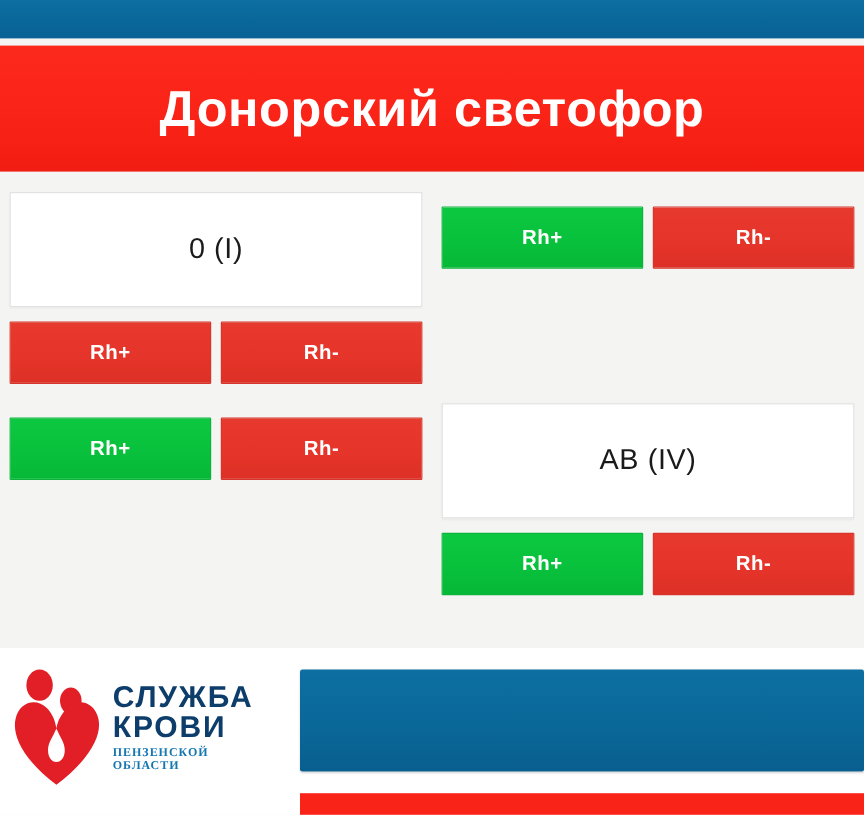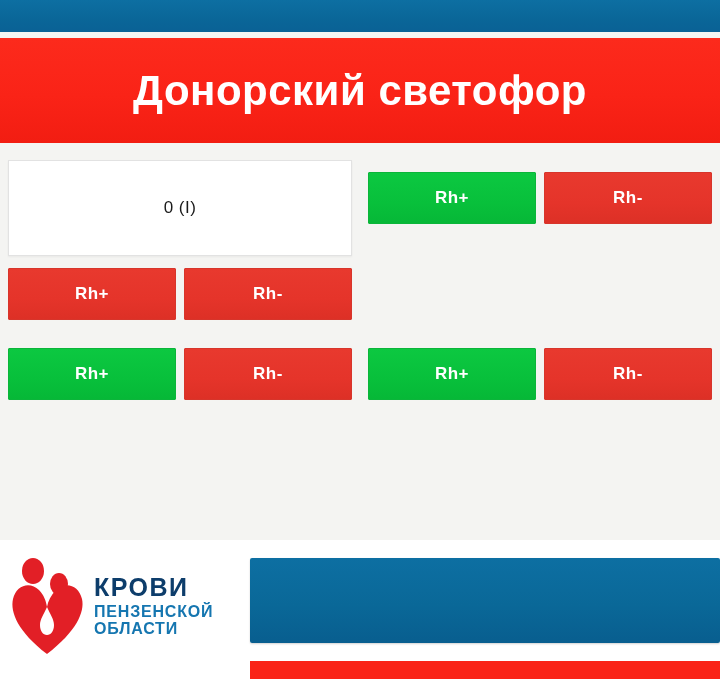--- a/index.html
+++ b/index.html
@@ -75,21 +75,21 @@
     border: 1px solid #e2e2e2;
     box-shadow: 0 1px 2px rgba(0, 0, 0, 0.05);
     height: 96px;
     display: flex;
     align-items: center;
     justify-content: center;
     box-sizing: border-box;
   }
   .type-label {
     color: #1a1a1a;
-    font-size: 17px;
+    font-size: 24px;
     font-weight: normal;
     letter-spacing: 0.5px;
   }
 
   .rh-row {
     display: flex;
     gap: 8px;
     margin-top: 12px;
   }
   .rh-btn {
@@ -147,24 +147,25 @@
     color: #0d3d6b;
     font-size: 25px;
     font-weight: bold;
     letter-spacing: 1.5px;
   }
   .logo-line-main + .logo-line-main {
     margin-top: 0;
   }
   .logo-line-sub {
     color: #1576b0;
-    font-size: 16px;
+    font-size: 10px;
     font-weight: bold;
     letter-spacing: 0.8px;
     margin-top: 4px;
+    font-family: Liberation Serif, serif;
   }
   .logo-line-sub + .logo-line-sub {
     margin-top: 1px;
   }
 
   .footer-blue-banner {
     position: absolute;
     left: 250px;
     top: 18px;
     width: 470px;
@@ -213,38 +214,42 @@
     </div>
 
     <div class="group">
       <div class="rh-row">
         <div class="rh-btn status-green">Rh+</div>
         <div class="rh-btn status-red">Rh-</div>
       </div>
     </div>
 
     <div class="group">
+      <div class="type-card">
+        <span class="type-label">AB (IV)</span>
+      </div>
       <div class="rh-row">
         <div class="rh-btn status-green">Rh+</div>
         <div class="rh-btn status-red">Rh-</div>
       </div>
     </div>
 
   </div>
 
   <div class="footer">
 
     <div class="logo">
       <svg class="logo-mark" viewBox="0 0 78 104">
         <ellipse cx="25" cy="17" rx="11" ry="13" fill="#e21f26"></ellipse>
         <ellipse cx="51" cy="30" rx="9" ry="11" fill="#e21f26"></ellipse>
         <path d="M39 100 C 10 78, 2 58, 5 45 C 8 31, 22 27, 31 36 C 36 41, 38 47, 39 53 C 40 47, 43 41, 48 36 C 57 27, 71 31, 74 45 C 77 58, 68 78, 39 100 Z" fill="#e21f26"></path>
         <path d="M39 53 C 36 60, 32 65, 32 71 C 32 77, 35 81, 39 81 C 43 81, 46 77, 46 71 C 46 65, 42 60, 39 53 Z" fill="#ffffff"></path>
       </svg>
       <div class="logo-text">
+        <span class="logo-line-main">СЛУЖБА</span>
         <span class="logo-line-main">КРОВИ</span>
         <span class="logo-line-sub">ПЕНЗЕНСКОЙ</span>
         <span class="logo-line-sub">ОБЛАСТИ</span>
       </div>
     </div>
 
     <div class="footer-blue-banner"></div>
     <div class="footer-red-strip"></div>
 
   </div>

